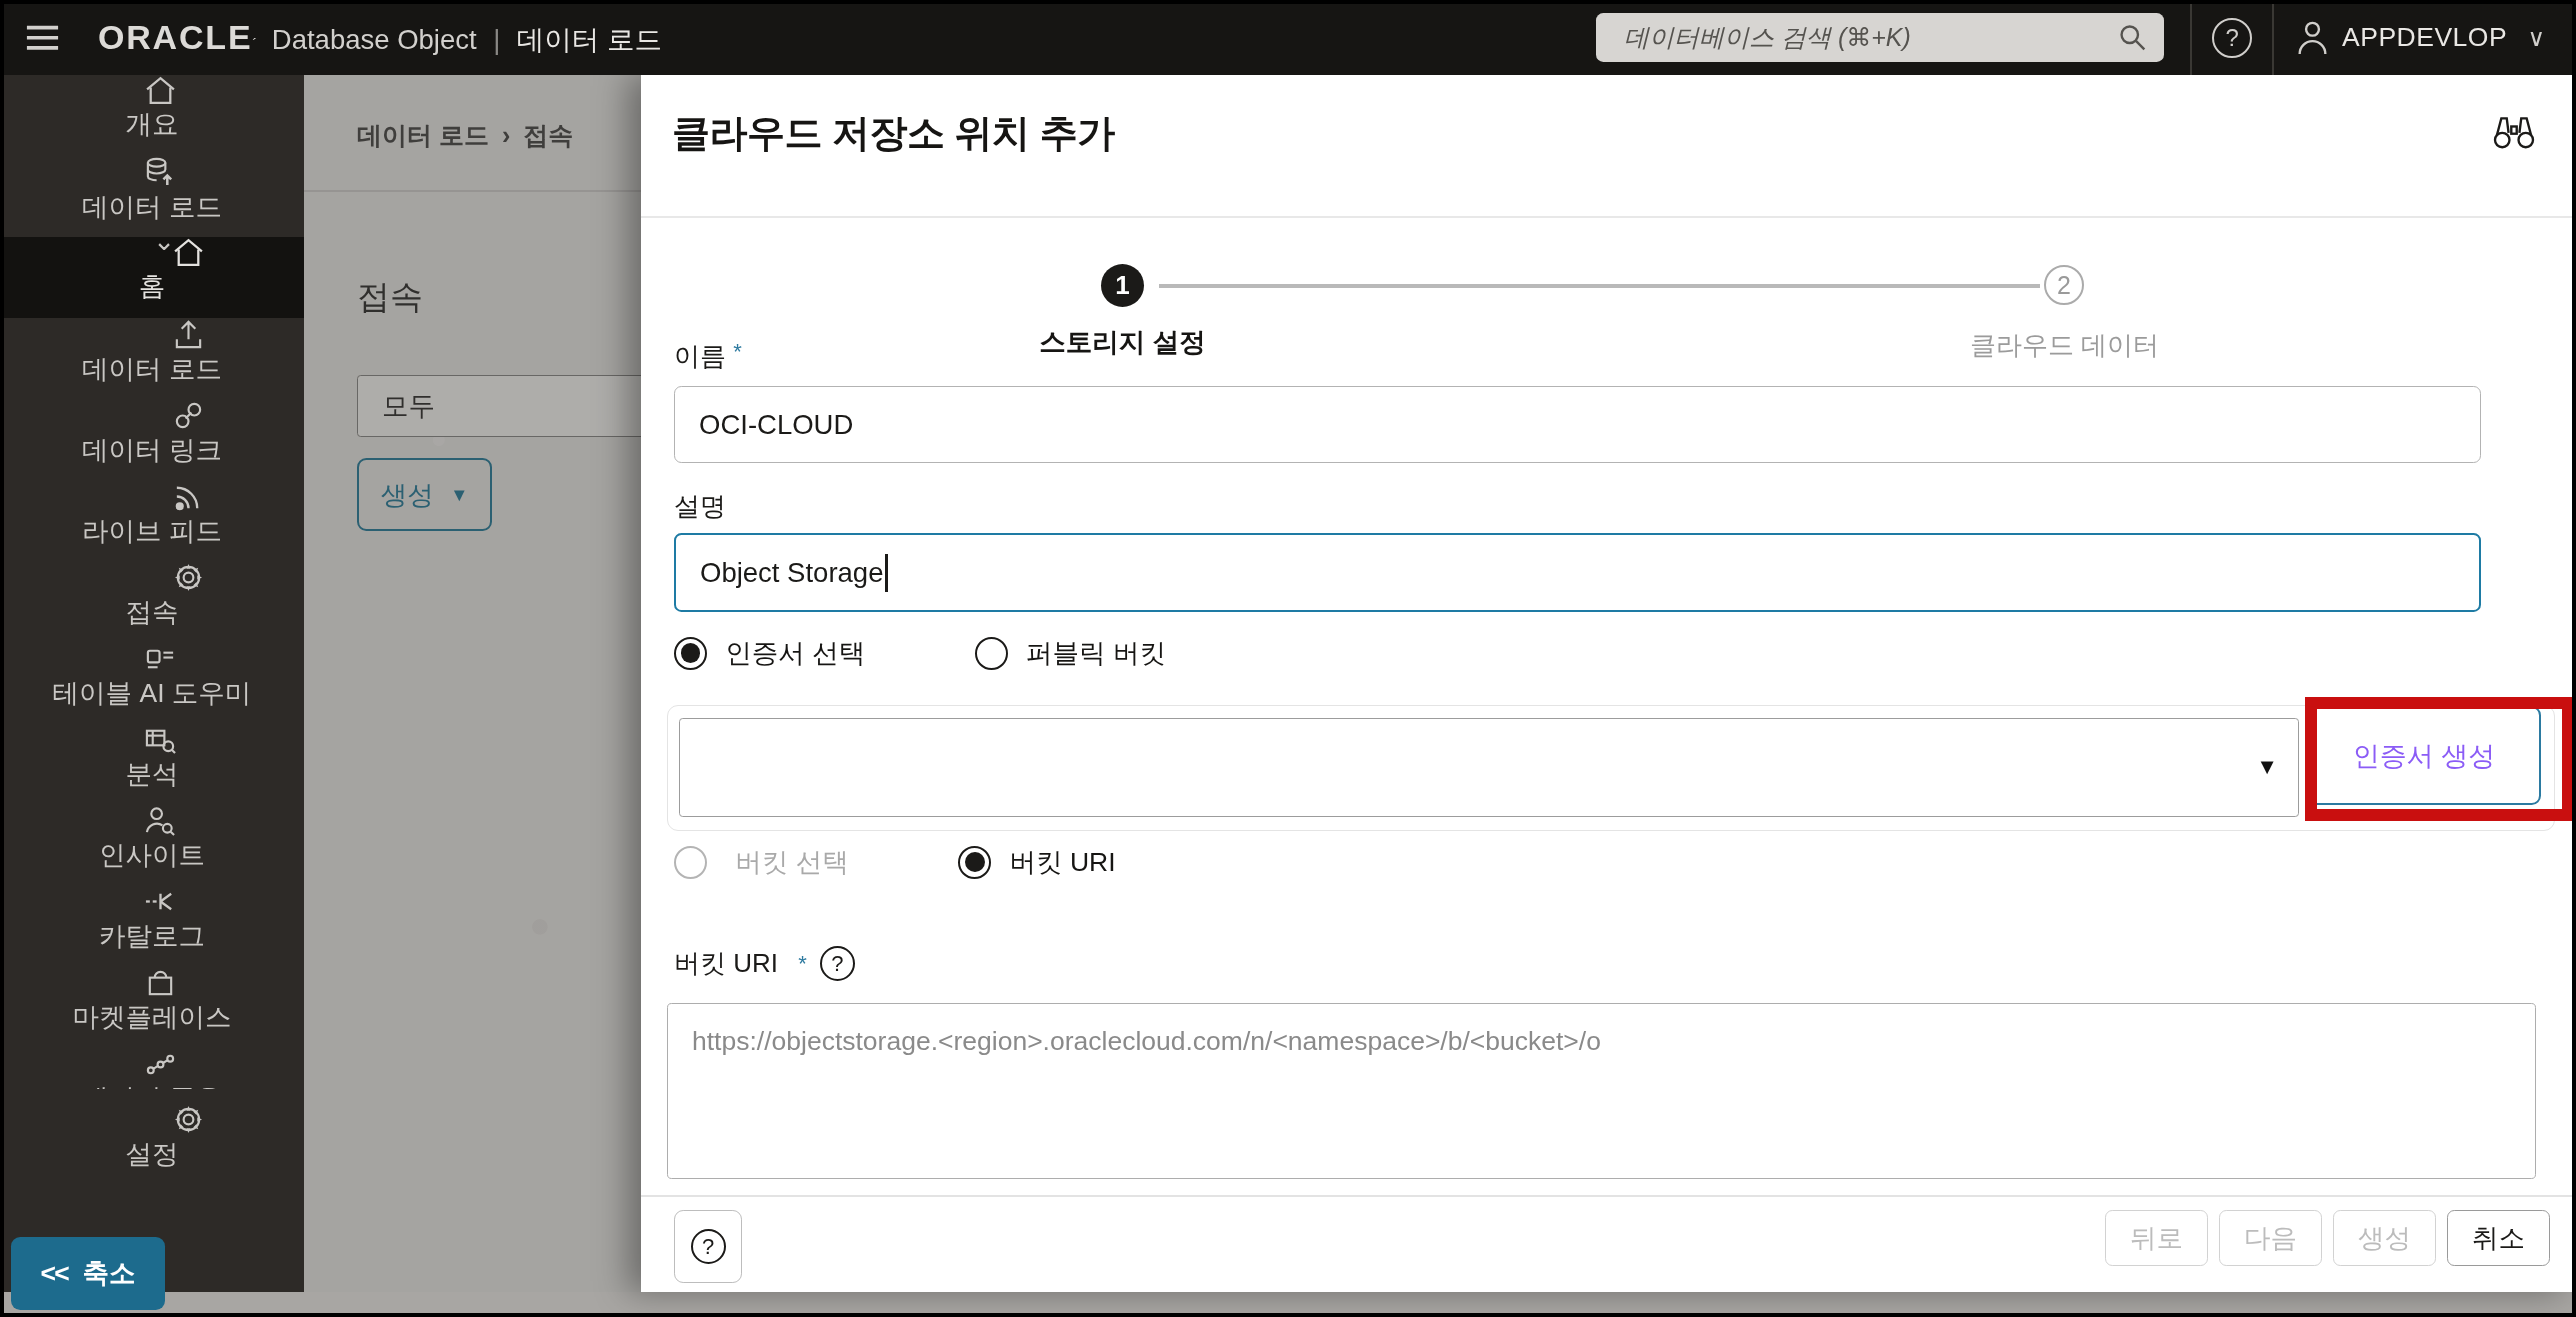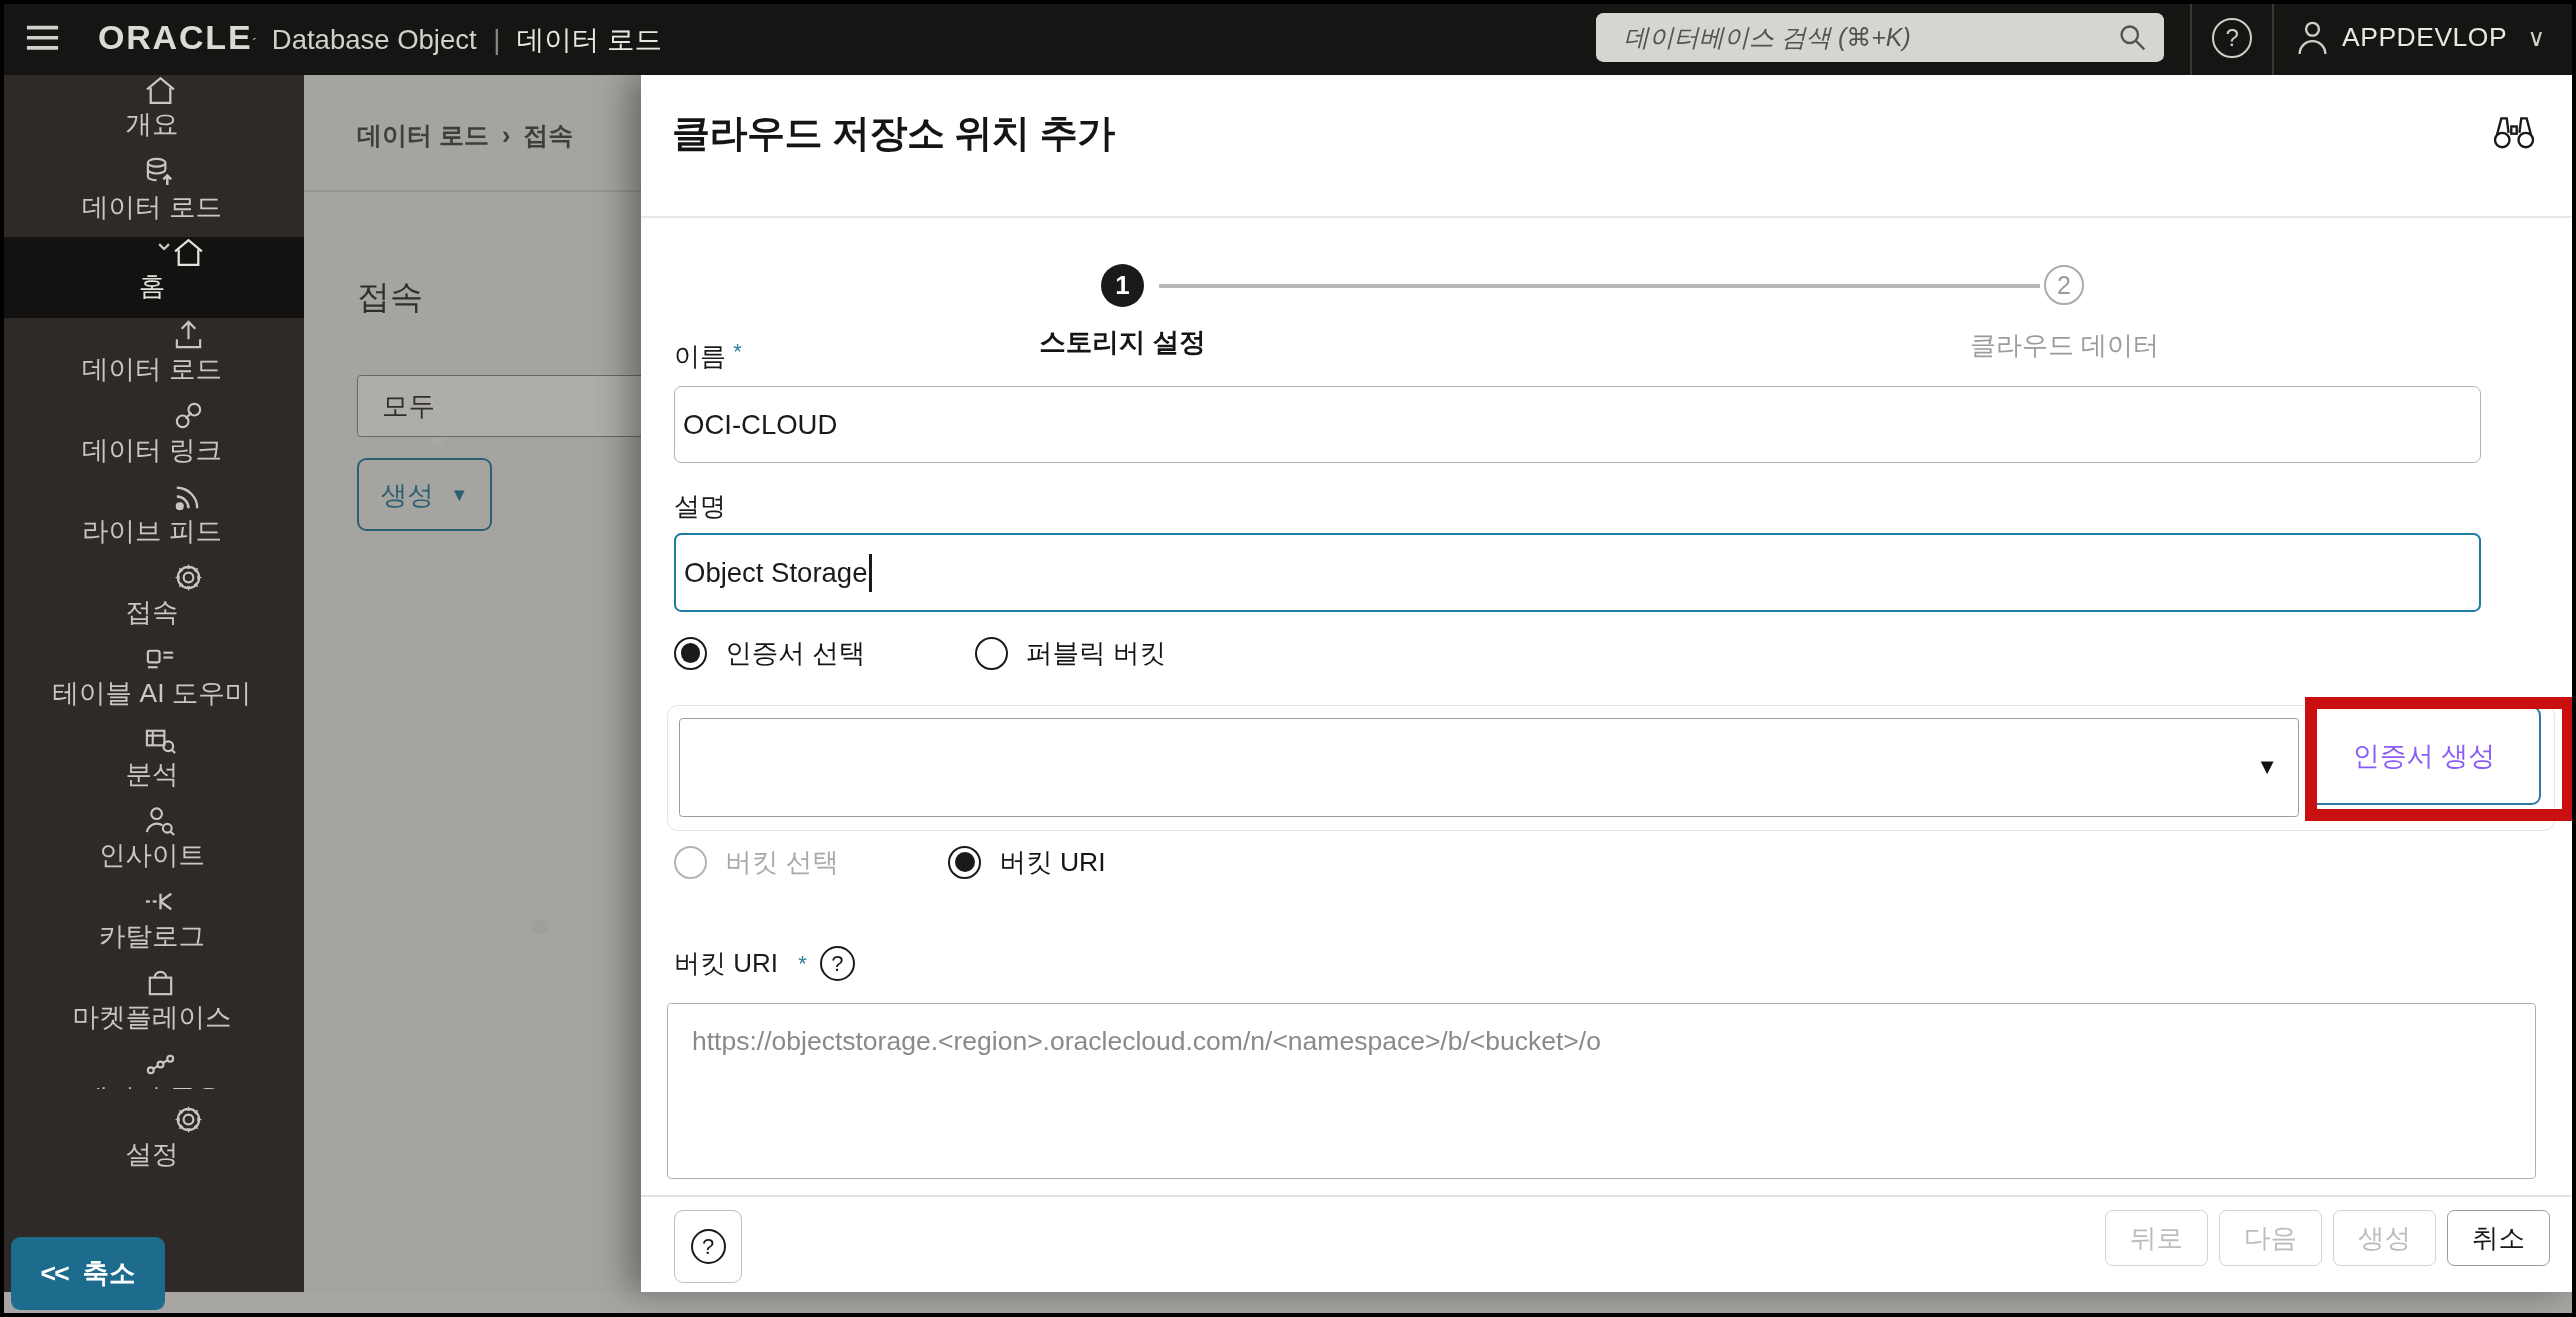--- a/index.html
+++ b/index.html
@@ -83,34 +83,34 @@
   .step-label1 { position:absolute; left:344px; top:249px; width:275px; text-align:center; font-size:26.5px; font-weight:bold; }
   .step-label2 { position:absolute; left:1286px; top:253px; width:275px; text-align:center; font-size:26px; color:#9b9b9b; }
 
   .f-label { position:absolute; left:33px; font-size:26px; color:#1b1a18; }
   .req-star { color:#2f7ba0; font-size:22px; vertical-align:top; margin-left:7.3px; }
   .lbl-name { top:264px; }
   .lbl-desc { top:414px; }
   .lbl-bucket { top:871px; display:flex; align-items:center; gap:13px; }
 
   .txt-input { position:absolute; left:33px; width:1807px; height:77px; border:1.8px solid #b3b3b3; border-radius:7.3px;
-    font-size:27.5px; color:#1b1a18; padding:0 8px; outline:none; background:#fff;
+    font-size:27.5px; color:#1b1a18; padding:0 24px; outline:none; background:#fff;
     font-family:"Liberation Sans","DejaVu Sans",sans-serif; }
   .in-name { top:311px; }
   .in-desc { top:458px; height:79px; border:2.7px solid #1e7ba4; display:flex; align-items:center; }
   .caret-bar { display:inline-block; width:2.7px; height:38px; background:#1b1a18; margin-left:1.8px; vertical-align:middle; }
 
   .radio-row { position:absolute; left:33px; display:flex; align-items:center; gap:18.3px; font-size:26.5px; }
   .row-cred { top:560px; }
   .row-bucket { top:769px; }
   .radio { width:33px; height:33px; border-radius:50%; border:2.7px solid #1b1a18; position:relative; flex:0 0 auto; cursor:pointer; }
   .radio.sel::after { content:""; position:absolute; inset:4.6px; background:#1b1a18; border-radius:50%; }
   .radio.dis { border-color:#b4b4b4; }
   .radio-gap2 { width:73px; }
-  .dim-label { color:#a9a9a9; }
+  .dim-label { color:#a9a9a9;margin-left:10px; }
 
   .combo-wrap { position:absolute; left:26px; top:630px; width:1888px; height:126px; border:1.8px solid #e4e4e4;
     border-radius:11px; background:#fff; }
   .cred-select { position:absolute; left:11px; top:12px; width:1620px; height:99px; border:1.8px solid #9c9c9c;
     border-radius:3.7px; background:#fff; cursor:pointer; }
   .cred-select .caret { position:absolute; right:20px; top:35px; font-size:22px; color:#111; }
   .cert-btn { position:absolute; right:13px; top:0; width:234px; height:99px; border:2.7px solid #2b7aa1;
     border-radius:9.2px; background:#fff; color:#8b5cf6; font-size:27px; display:flex; align-items:center;
     justify-content:center; cursor:pointer; }
   .red-highlight { position:absolute; left:1664px; top:622px; width:269px; height:124px; border:12px solid #c90f0f;

